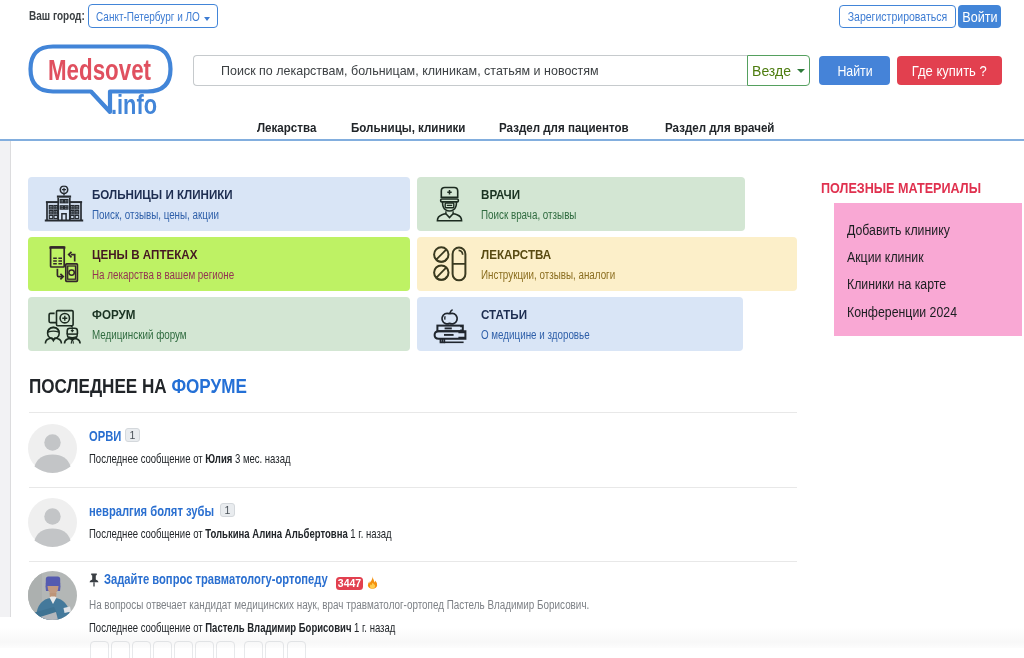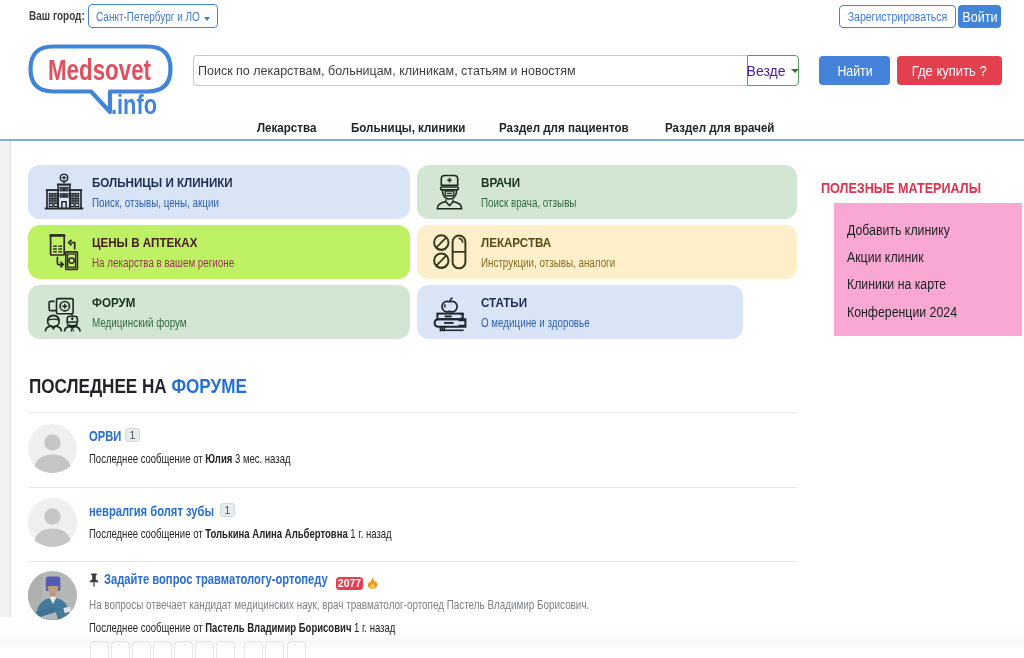--- a/index.html
+++ b/index.html
@@ -24,42 +24,42 @@
   display:flex; align-items:center; justify-content:center; }
 .reg-btn .sqz { transform:scaleX(.81); }
 .login-btn { left:958px; top:5px; width:43px; height:23px; border-radius:4px;
   background:#4285d8; color:#fff; font-size:15px;
   display:flex; align-items:center; justify-content:center; }
 .login-btn .sqz { transform:scaleX(.84); }
 
 
 .search-input { left:193px; top:55px; width:554px; height:31px; border:1px solid #c6cacd;
   border-right:none; border-radius:4px 0 0 4px; background:#fff; color:#3c4043;
-  font-size:12.5px; display:flex; align-items:center; padding-left:4px; }
-.vezde { left:747px; top:55px; width:52px; height:31px; border:1px solid #55a05f;
-  border-radius:0 4px 4px 0; background:#fff; color:#4c1d95; font-size:14px;
+  font-size:12.5px; display:flex; align-items:center; padding-left:27px; }
+.vezde { left:747px; top:55px; width:63px; height:31px; border:1px solid #55a05f;
+  border-radius:0 4px 4px 0; background:#fff; color:#4d7c0f; font-size:14px;
   display:flex; align-items:center; justify-content:center; }
 .vezde .caret { border-top-color:#2f7a3b; margin-left:6px; }
 .find-btn { left:819px; top:56px; width:71px; height:29px; border-radius:4px;
   background:#4583d8; color:#fff; font-size:14px;
   display:flex; align-items:center; justify-content:center; }
 .buy-btn { left:897px; top:56px; width:105px; height:29px; border-radius:4px;
   background:#e2404f; color:#fff; font-size:14px;
   display:flex; align-items:center; justify-content:center; }
 
 
 .nav { left:0; top:120px; width:1024px; height:19px; }
 .nav span { position:absolute; font-size:13px; font-weight:bold; color:#212529; white-space:nowrap;
   transform:scaleX(.89); transform-origin:left top; }
 .hdr-line { left:0; top:139px; width:1024px; height:2px; background:#82aede; }
 .left-strip { left:0; top:141px; width:10px; height:476px; background:#f2f2f4; }
 .left-strip-line { left:10px; top:141px; width:1px; height:476px; background:#dcdcde; }
 
 
-.card { position:absolute; border-radius:12px; }
+.card { position:absolute; border-radius:4px;margin-top:12px; }
 .card .icon { position:absolute; left:14px; top:50%; transform:translateY(-50%); }
 .card .tit { position:absolute; left:64px; top:10px; font-size:13.5px; font-weight:bold; white-space:nowrap;
   transform:scaleX(.86); transform-origin:left top; }
 .card .sub { position:absolute; left:64px; top:30.5px; font-size:12.5px; white-space:nowrap;
   transform:scaleX(.785); transform-origin:left top; }
 .c-blue { background:#d9e5f6; } .c-blue .tit{ color:#1d2d50;} .c-blue .sub{ color:#2e5fa9;}
 .c-green { background:#d3e6d3; } .c-green .tit{ color:#1a3322;} .c-green .sub{ color:#2f6b3f;}
 .c-pink { background:#bef264; } .c-pink .tit{ color:#451822;} .c-pink .sub{ color:#943352;}
 .c-yellow{ background:#fcefc9; } .c-yellow .tit{ color:#584a12;} .c-yellow .sub{ color:#8a6d1f;}
 
@@ -167,21 +167,21 @@
       <path d="M28.25 20 V23.5 M26.5 21.75 H30 M32.95 20 V23.5 M31.2 21.75 H34.7"></path>
       <path d="M28.25 25 V28.5 M26.5 26.75 H30 M32.95 25 V28.5 M31.2 26.75 H34.7"></path>
       <path d="M17.85 14 V17.3 M16.2 15.65 H19.5 M22.25 14 V17.3 M20.6 15.65 H23.9"></path>
       <path d="M17.85 20.3 V23.6 M16.2 21.95 H19.5 M22.25 20.3 V23.6 M20.6 21.95 H23.9"></path>
     </g>
     <path d="M17.9 34.9 V28.3 H22.1 V34.9" stroke-width="1.5"></path>
   </svg>
   <div class="tit">БОЛЬНИЦЫ И КЛИНИКИ</div>
   <div class="sub">Поиск, отзывы, цены, акции</div>
 </div>
-<div class="card c-green" style="left:417px;top:165px;width:380px;height:54px;">
+<div class="card c-green" style="left:417px;top:165px;width:328px;height:54px;">
   <svg class="icon" style="left:19px;" width="27" height="36" viewBox="0 0 27 36" fill="none" stroke="#1c2b20" stroke-width="1.6">
     <path d="M5.3 11.3 V5 Q5.3 1.5 8.8 1.5 H18.2 Q21.7 1.5 21.7 5 V11.3 Z"></path>
     <path d="M13.5 4 V8.4 M11.3 6.2 H15.7" stroke-width="1.5"></path>
     <rect x="4.7" y="13" width="17.6" height="2.9" rx="1"></rect>
     <path d="M6.5 15.9 Q6.5 21.9 9.7 23.9 Q11.4 25 13.5 25 Q15.6 25 17.3 23.9 Q20.5 21.9 20.5 15.9"></path>
     <rect x="9.2" y="17" width="8.6" height="4.8" rx="0.8" stroke-width="1.4"></rect>
     <path d="M10.8 19.4 H16.2" stroke-width="1.3"></path>
     <path d="M9.9 25.2 V27.5 M17.1 25.2 V27.5" stroke-width="1.4"></path>
     <path d="M1.4 34.7 Q1.4 30.5 6 28.8 Q8.1 28 9.9 27.8 L13.5 31.6 L17.1 27.8 Q18.9 28 21 28.8 Q25.6 30.5 25.6 34.7 Z"></path>
   </svg>
@@ -310,21 +310,21 @@
     <path d="M5 42 L26 36 L30 44 L8 50 Z" fill="#3e7292"></path>
     <path d="M12 46 L28 41 L30 49 L14 54 Z" fill="#b3b6bb"></path>
     <path d="M35.5 37 l6.5 -1.5 l1 5 l-6.5 1.5 Z" fill="#dfe2e6"></path>
   </g>
 </svg>
 <svg class="abs" style="left:88px;top:573px;" width="12" height="14" viewBox="0 0 12 14">
   <path d="M3.2 0.5 H8.8 V2 L7.8 2.5 V6.5 Q10.5 7.5 10.5 9.2 H1.5 Q1.5 7.5 4.2 6.5 V2.5 L3.2 2 Z" fill="#3a3f44"></path>
   <path d="M6 9.2 V13.5" stroke="#3a3f44" stroke-width="1.3"></path>
 </svg>
 <div class="f-title" style="left:104px;top:571px;">Задайте вопрос травматологу-ортопеду</div>
-<div class="abs badge-red" style="left:336px;top:577px;">2077</div>
+<div class="abs badge-red" style="left:336px;top:577px;">3447</div>
 <svg class="abs" style="left:367px;top:576px;" width="11" height="13" viewBox="0 0 13 16">
   <path d="M6.2 0.3 Q7.4 3 5.2 5.6 Q3.4 7.6 3.1 9.2 Q2.6 7.8 2.9 6.4 Q0.4 9 0.8 11.6 Q1.3 15.2 6.5 15.8 Q11.7 15.2 12.2 11.6 Q12.7 8.6 9.8 5.6 Q9.9 7 9.2 8 Q8.2 5.6 6.2 0.3 Z" fill="#f4900c"></path>
   <path d="M6.5 15.8 Q3.4 15.4 3.2 13 Q3.1 11.6 4.4 10.2 Q4.9 11 5.8 11.4 Q5.2 9.8 6.7 8.2 Q8.1 10 9.3 11 Q10 11.8 9.8 13 Q9.5 15.4 6.5 15.8 Z" fill="#ffcc4d"></path>
 </svg>
 <div class="f-desc" style="left:89px;top:598px;">На вопросы отвечает кандидат медицинских наук, врач травматолог-ортопед Пастель Владимир Борисович.</div>
 <div class="f-meta" style="left:89px;top:620px;">Последнее сообщение от <b>Пастель Владимир Борисович</b> 1 г. назад</div>
 
 <div class="pag" style="left:90px;"></div>
 <div class="pag" style="left:111px;"></div>
 <div class="pag" style="left:132px;"></div>

